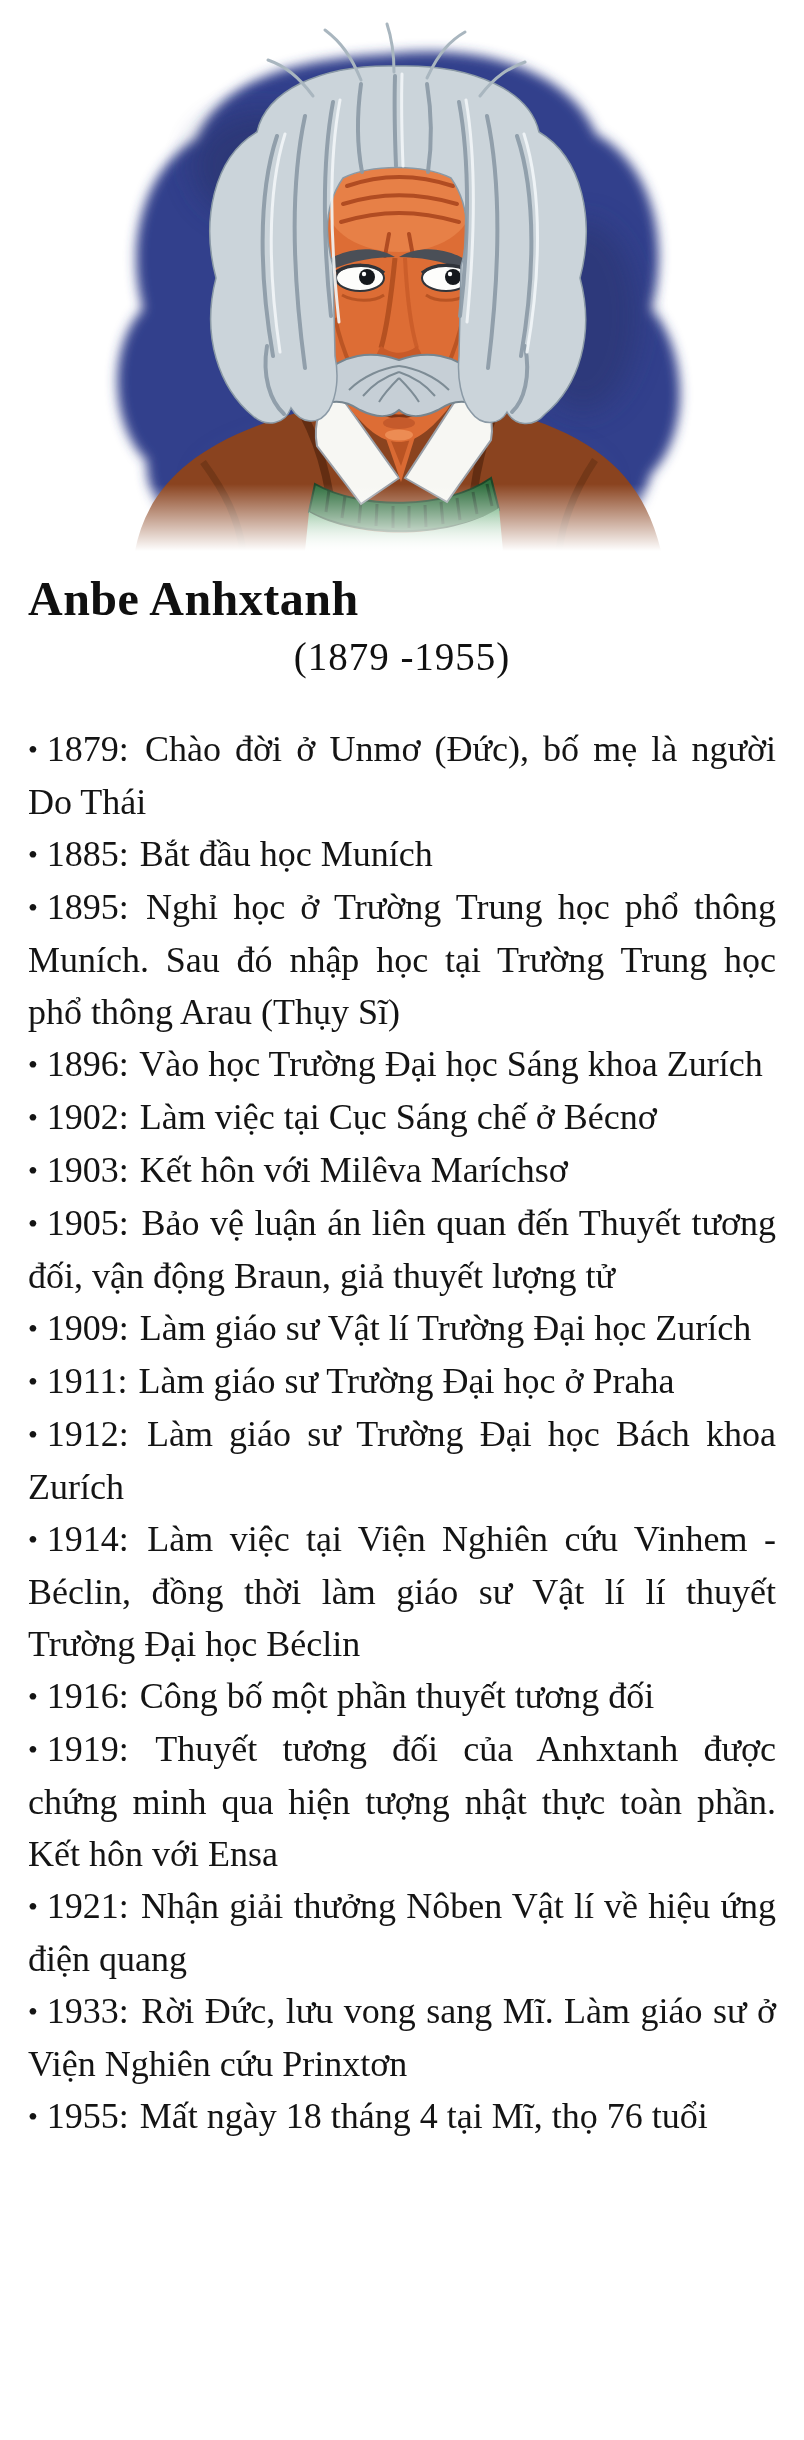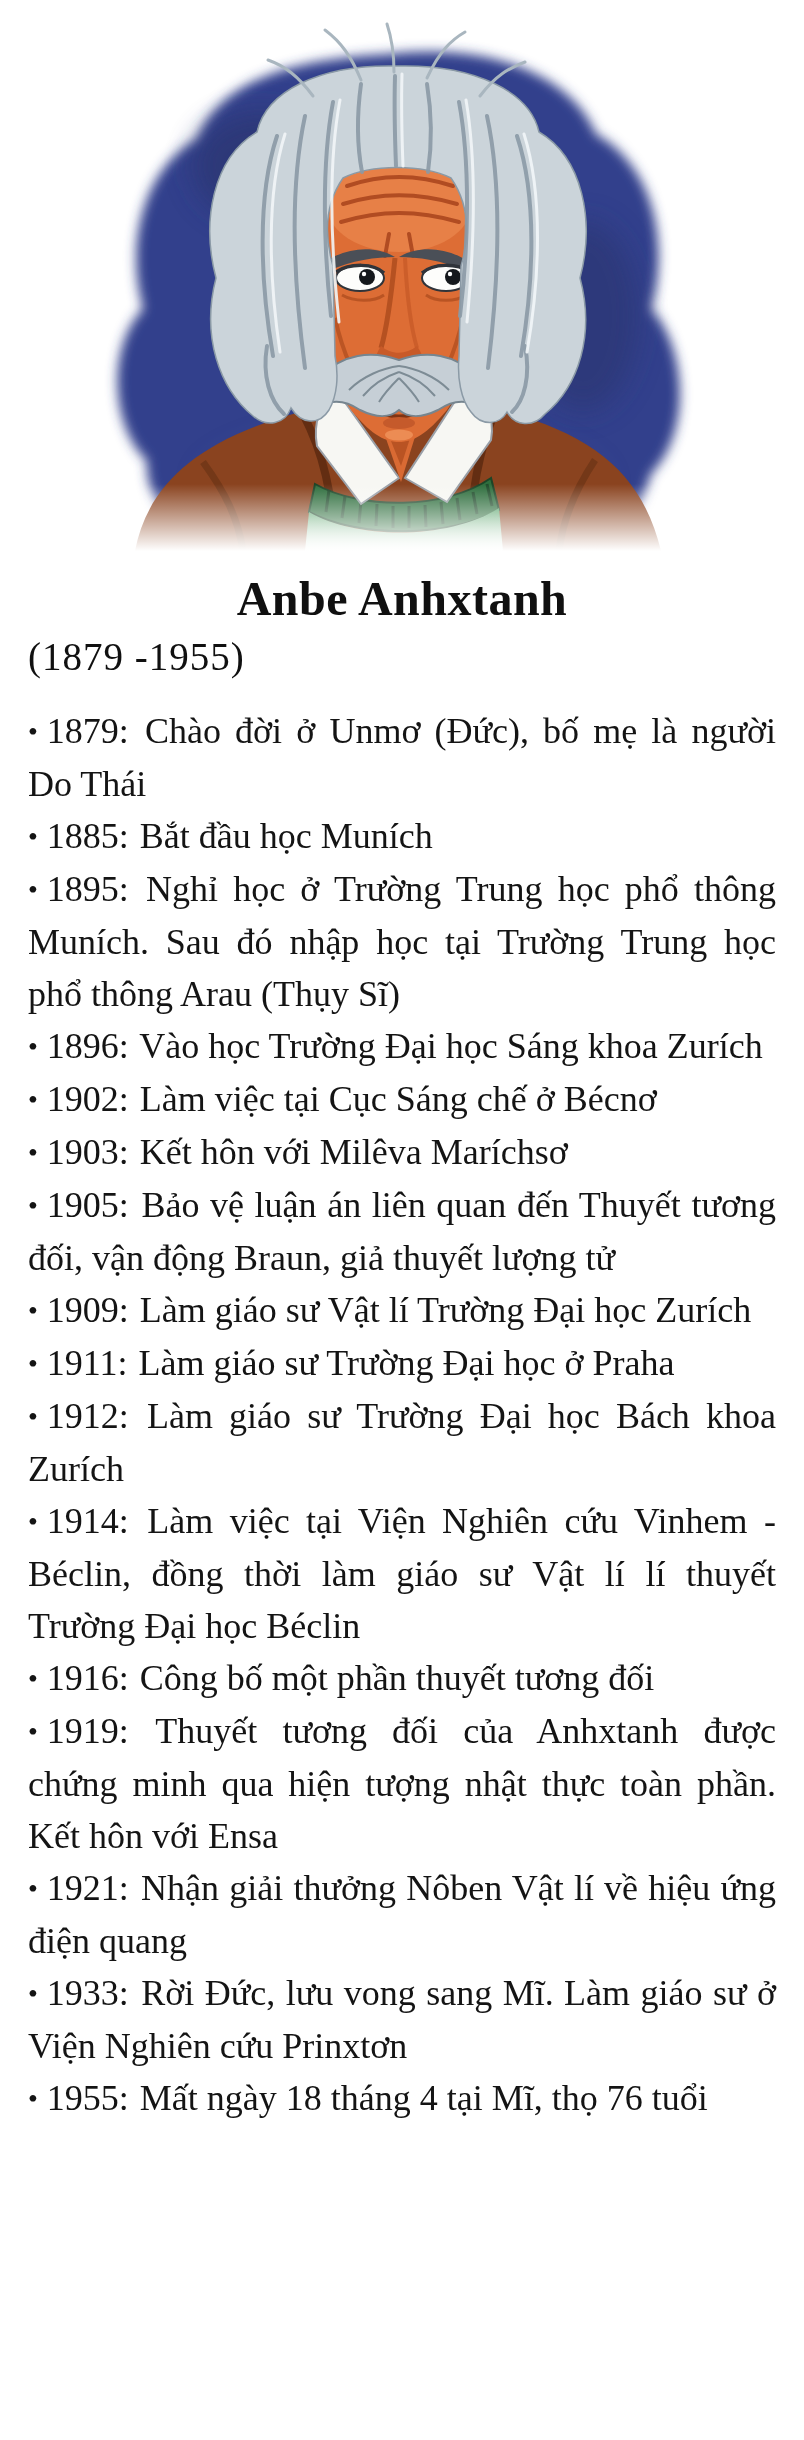--- a/index.html
+++ b/index.html
@@ -10,36 +10,35 @@
     color: #141414;
     overflow: hidden;
   }
   .page { padding: 16px 28px 0 28px; }
 
   .portrait-wrap { width: 678px; margin: 0 auto; }
   .portrait-wrap svg { display: block; }
 
   .title {
     margin: 20px 0 0 0;
-    text-align: center;
     font-size: 48px;
     font-weight: bold;
     letter-spacing: 0.5px;
     color: #101010;
   }
   .subtitle {
     margin: 8px 0 0 0;
-    text-align: left;
+    text-align: center;
     font-size: 39px;
     font-weight: normal;
     letter-spacing: 1px;
     color: #101010;
   }
 
-  .timeline { margin-top: 26px; }
+  .timeline { margin-top: 44px; }
   .entry {
     margin: 0;
     font-size: 36px;
     line-height: 52px;
     text-align: justify;
     color: #141414;
   }
   .bullet {
     display: inline-block;
     font-size: 28px;

